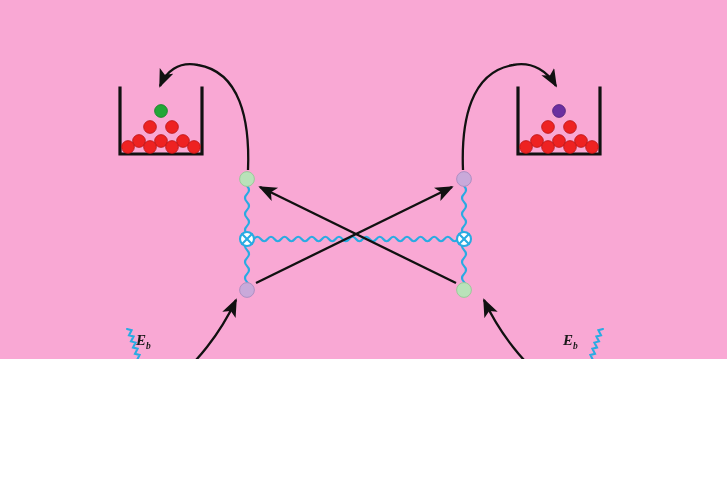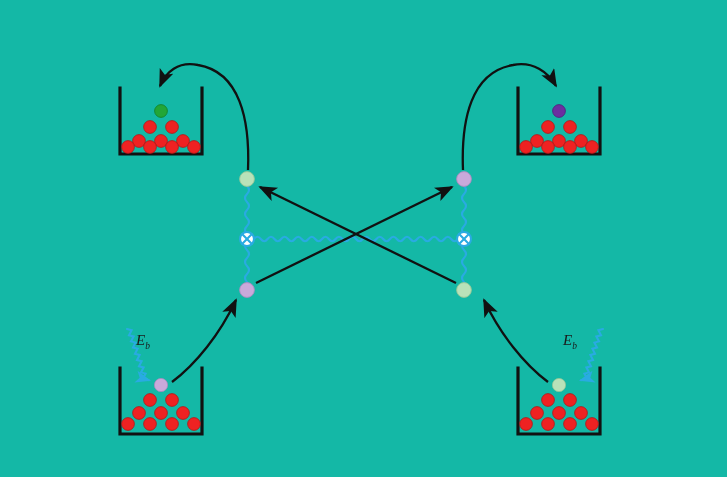--- a/index.html
+++ b/index.html
@@ -7,23 +7,24 @@
     margin: 0;
     padding: 0;
     background: #ffffff;
   }
   body {
     font-family: "Liberation Sans", sans-serif;
   }
   #canvas-wrap {
     position: relative;
     width: 727px;
-    height: 477px;
-    background: #14b8a6;
+    height: 359px;
+    background: #f9a8d4;
     overflow: hidden;
+    font-weight: bold;
   }
   #diagram {
     display: block;
     width: 727px;
     height: 477px;
   }
   .label-text {
     font-family: "Liberation Serif", serif;
     font-style: italic;
     font-size: 15px;

